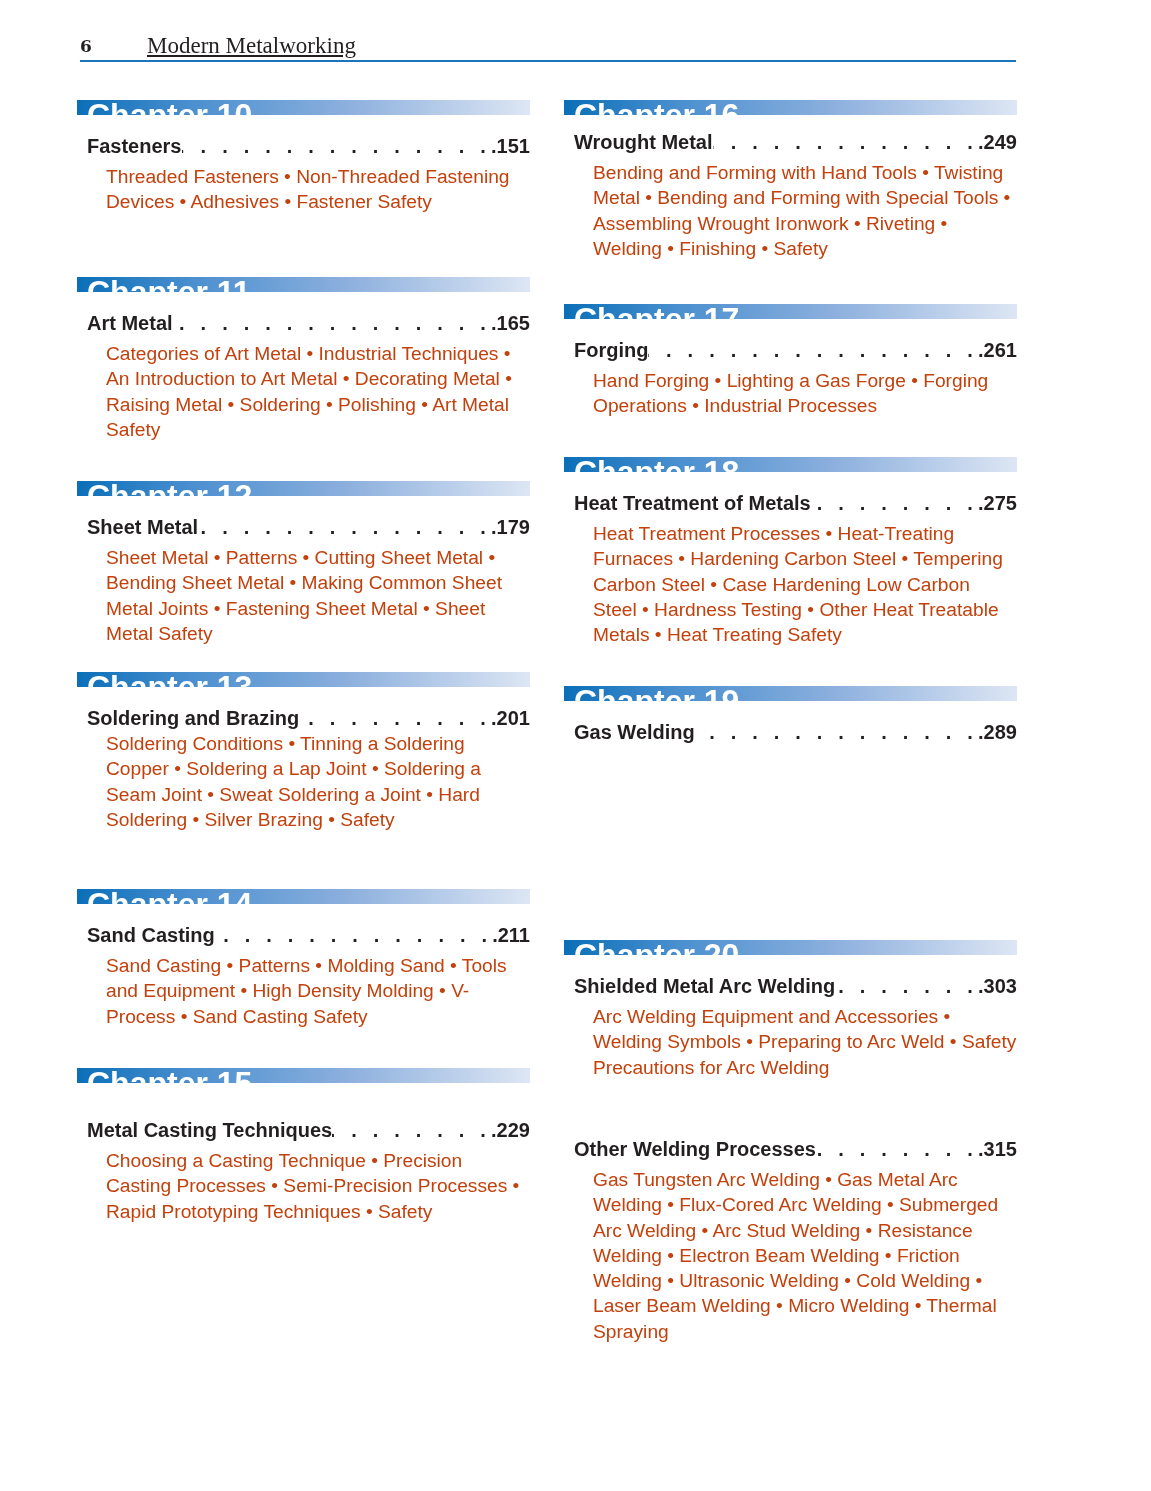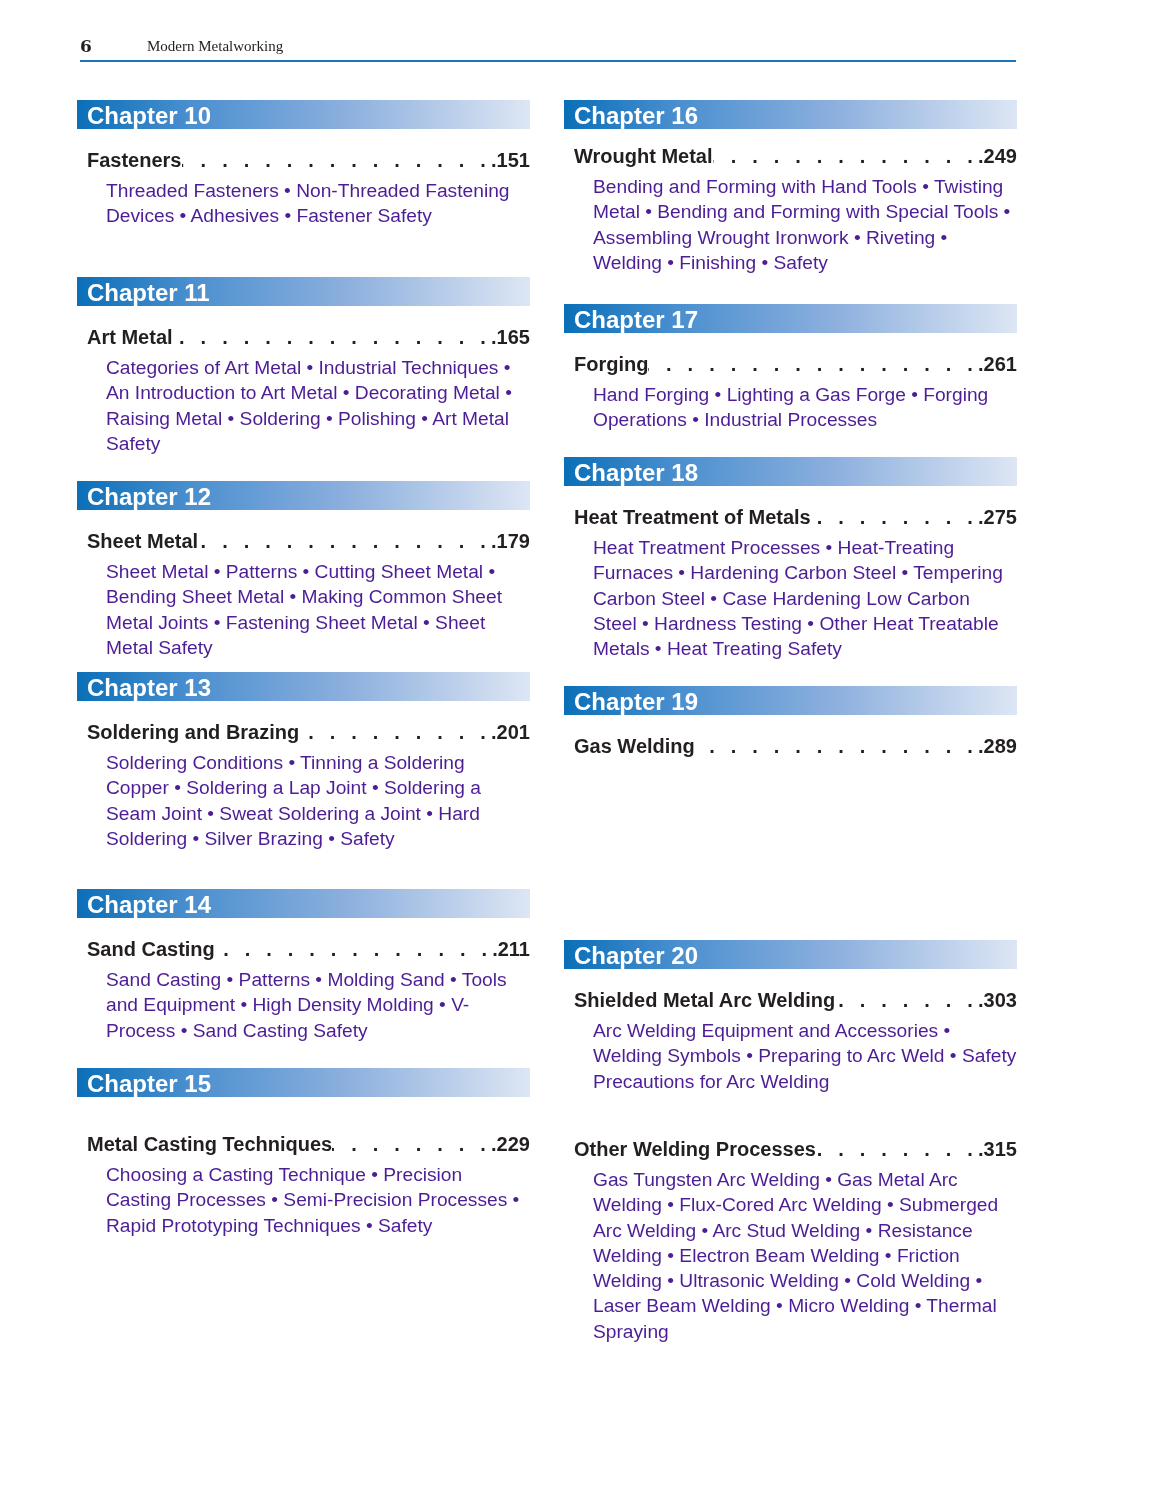--- a/index.html
+++ b/index.html
@@ -24,37 +24,38 @@
     .running-head .page-num {
       position: absolute;
       left: 0; top: 0;
       font-weight: bold;
       font-size: 17px;
     }
     .running-head .book-title {
       position: absolute;
       left: 67px; top: 0;
       font-family: "Liberation Serif", serif;
-      font-size: 15px;
+      font-size: 23px;
+      text-decoration: underline;
     }
     .column {
       position: absolute;
       top: 100px;
       width: 453px;
     }
     .col-left { left: 77px; }
     .col-right { left: 564px; }
     .chapter-block { position: absolute; left: 0; width: 453px; }
     .chapter-banner {
-      height: 29px;
+      height: 15px;
       background: linear-gradient(to right, #0a6fb8 0%, #4a8fcf 25%, #8db0de 60%, #dde6f4 100%);
       color: #ffffff;
       font-family: "Liberation Sans", sans-serif;
       font-weight: bold;
-      font-size: 24px;
+      font-size: 32px;
       line-height: 31px;
       padding-left: 10px;
       box-sizing: border-box;
     }
     .entry-title-row {
       display: flex;
       align-items: baseline;
       margin-left: 10px;
       font-family: "Liberation Sans", sans-serif;
       font-weight: bold;
@@ -73,21 +74,21 @@
       padding-left: 8px;
       font-weight: bold;
     }
     .page-ref { flex: 0 0 auto; }
     .topics {
       margin-left: 29px;
       margin-right: 0;
       font-family: "Liberation Sans", sans-serif;
       font-size: 19.2px;
       line-height: 25.3px;
-      color: #4c1d95;
+      color: #c2410c;
     }
   </style>
 </head>
 <body>
 
 <div class="running-head">
   <span class="page-num">6</span>
   <span class="book-title">Modern Metalworking</span>
 </div>
 
@@ -123,21 +124,21 @@
     <div class="topics" style="margin-top:5px">Sheet Metal • Patterns • Cutting Sheet Metal • Bending Sheet Metal • Making Common Sheet Metal Joints • Fastening Sheet Metal • Sheet Metal Safety</div>
   </div>
 
   <div class="chapter-block" style="top:572px">
     <div class="chapter-banner">Chapter 13</div>
     <div class="entry-title-row" style="margin-top:18px">
       <span class="entry-title">Soldering and Brazing</span>
       <span class="leader">. . . . . . . . . . . . . . . . . . . . . . . . . . . . . . . . . . . . . . . . .</span>
       <span class="page-ref">.201</span>
     </div>
-    <div class="topics" style="margin-top:5px">Soldering Conditions • Tinning a Soldering Copper • Soldering a Lap Joint • Soldering a Seam Joint • Sweat Soldering a Joint • Hard Soldering • Silver Brazing • Safety</div>
+    <div class="topics" style="">Soldering Conditions • Tinning a Soldering Copper • Soldering a Lap Joint • Soldering a Seam Joint • Sweat Soldering a Joint • Hard Soldering • Silver Brazing • Safety</div>
   </div>
 
   <div class="chapter-block" style="top:789px">
     <div class="chapter-banner">Chapter 14</div>
     <div class="entry-title-row" style="margin-top:18px">
       <span class="entry-title">Sand Casting</span>
       <span class="leader">. . . . . . . . . . . . . . . . . . . . . . . . . . . . . . . . . . . . . . . . .</span>
       <span class="page-ref">.211</span>
     </div>
     <div class="topics" style="margin-top:5px">Sand Casting • Patterns • Molding Sand • Tools and Equipment • High Density Molding • V-Process • Sand Casting Safety</div>

